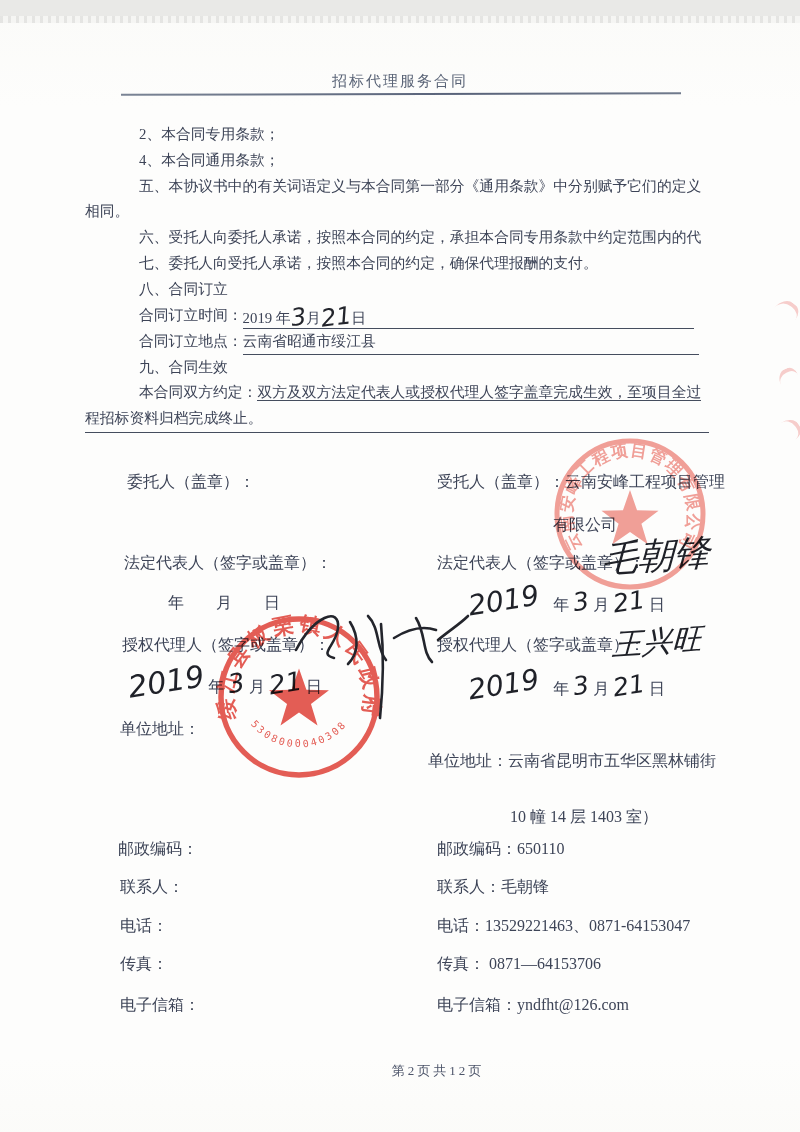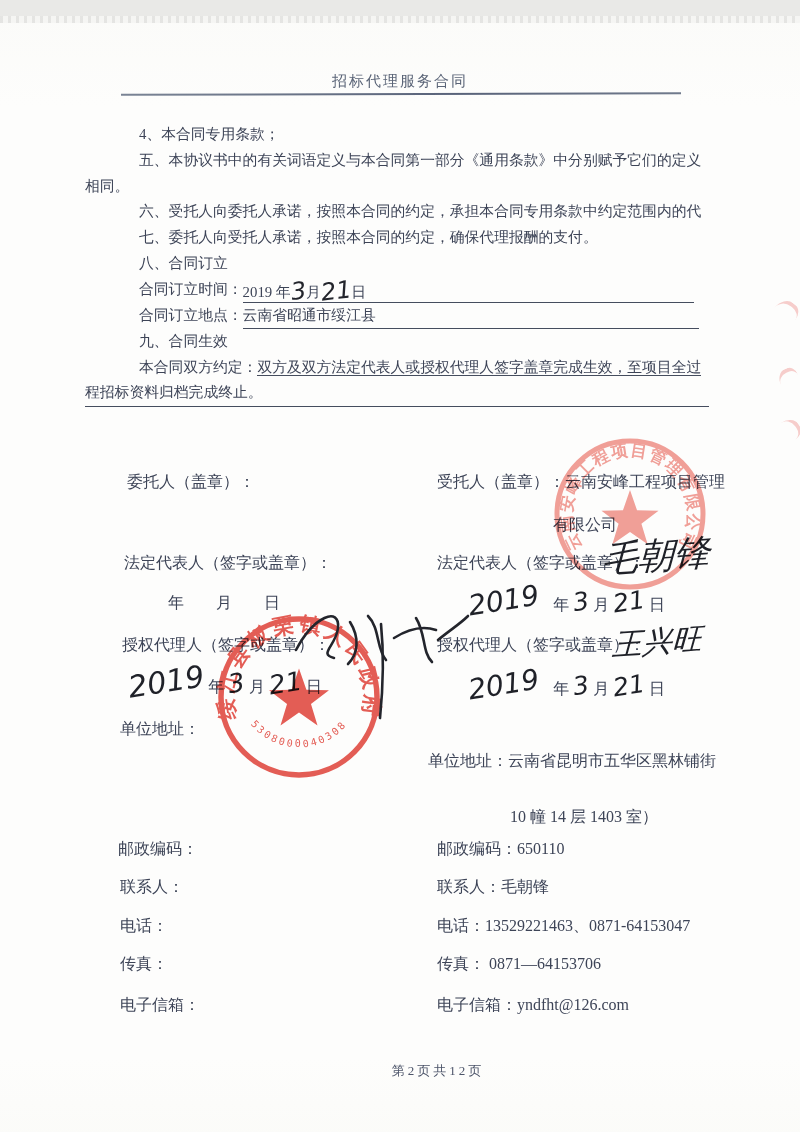--- a/index.html
+++ b/index.html
@@ -39,21 +39,22 @@
 </head>
 <body>
 
 <div class="page">
   <div class="scan-strip"></div>
 
   <div class="doc-title">招标代理服务合同</div>
   <div class="title-rule"></div>
 
   <div class="body-block">
-    <div class="bl ind">4、本合同专用条款；</div>
+    <div class="bl ind">2、本合同专用条款；</div>
+    <div class="bl ind">4、本合同通用条款；</div>
     <div class="bl ind">五、本协议书中的有关词语定义与本合同第一部分《通用条款》中分别赋予它们的定义</div>
     <div class="bl">相同。</div>
     <div class="bl ind">六、受托人向委托人承诺，按照本合同的约定，承担本合同专用条款中约定范围内的代</div>
     <div class="bl ind">七、委托人向受托人承诺，按照本合同的约定，确保代理报酬的支付。</div>
     <div class="bl ind">八、合同订立</div>
 
     <div class="bl ind">
       <span>合同订立时间：</span><span class="fill-line" style="width:451px"><span>2019 年</span><span class="hw hw-big">3</span><span>月</span><span class="hw hw-big">21</span><span>日</span></span>
     </div>
 

